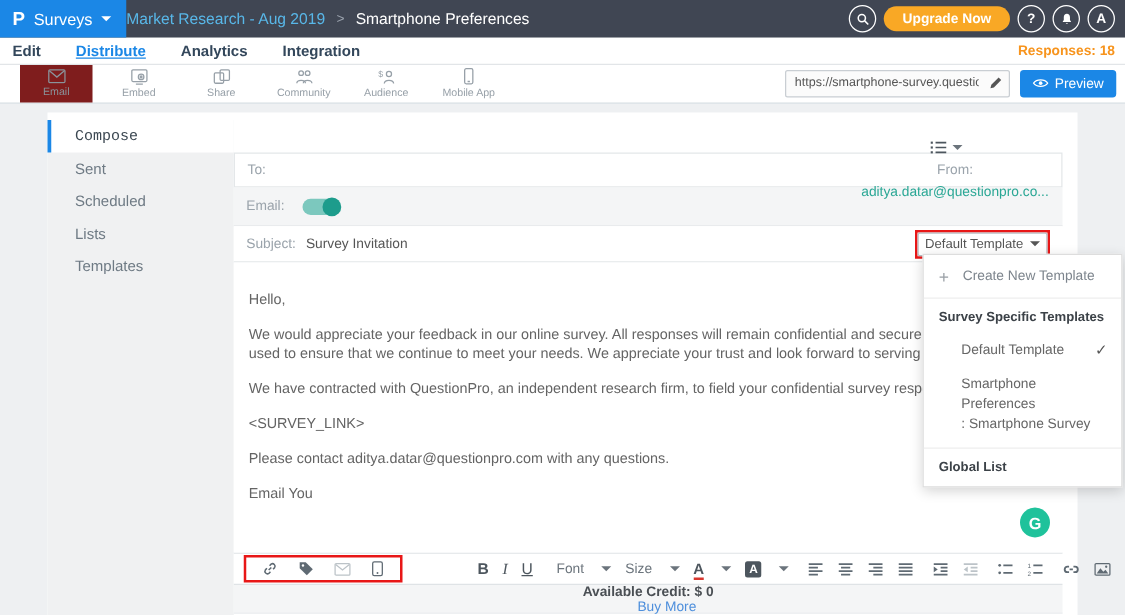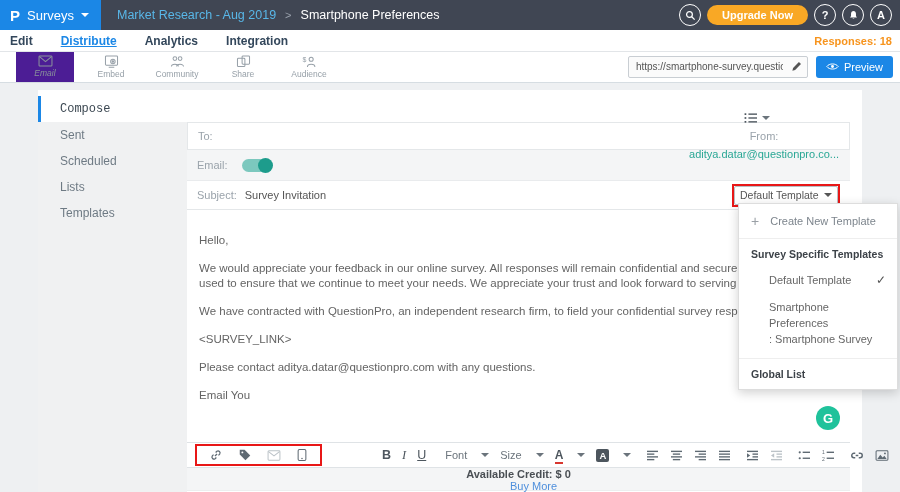--- a/index.html
+++ b/index.html
@@ -5,38 +5,38 @@
   html,body{margin:0;padding:0;background:#eef0f1;font-family:"Liberation Sans",sans-serif;}
   .stage{position:relative;width:900px;height:492px;overflow:hidden;background:#eef0f2;}
   svg{display:block;}
   
   .topbar{position:absolute;top:0;left:0;width:900px;height:30px;background:#404653;display:flex;align-items:center;z-index:30;}
   .logo-area{height:30px;background:#1b87e6;display:flex;align-items:center;gap:7px;padding:0 12px 0 10px;cursor:pointer;}
   .logo-glyph{color:#fff;font-weight:bold;font-size:15px;}
   .product-label{color:#fff;font-size:13px;}
   .caret{display:inline-block;width:0;height:0;border-left:4px solid transparent;border-right:4px solid transparent;border-top:4px solid currentColor;}
   .caret.white{color:#fff;}
-  .breadcrumb{display:flex;align-items:center;gap:9px;margin-left:16px;font-size:12.5px;}
+  .breadcrumb{display:flex;align-items:center;gap:9px;font-size:12.5px;}
   .bc-parent{color:#58b7e8;}
   .bc-sep{color:#9aa2ad;font-size:11px;}
   .bc-current{color:#fff;}
   .topbar-right{margin-left:auto;display:flex;align-items:center;gap:6px;padding-right:8px;}
   .circle-btn{width:20px;height:20px;border:1px solid #fff;border-radius:50%;color:#fff;display:flex;align-items:center;justify-content:center;font-size:11px;font-weight:bold;cursor:pointer;background:transparent;}
   .upgrade-btn{background:#f9a825;color:#fff;font-size:11px;font-weight:bold;border:none;border-radius:12px;padding:4px 15px;cursor:pointer;}
   
   .subnav{position:absolute;top:30px;left:0;width:900px;height:21px;background:#fff;border-bottom:1px solid #e2e5e8;display:flex;align-items:center;z-index:29;}
   .subnav-item{font-size:12px;font-weight:bold;color:#33475b;margin-left:28px;cursor:pointer;text-decoration:none;}
   .subnav-item:first-child{margin-left:10px;}
   .subnav-item.active{color:#1b87e6;text-decoration:underline;}
   .responses{margin-left:auto;margin-right:8px;font-size:11px;font-weight:bold;color:#f7941d;}
   
   .channelbar{position:absolute;top:51px;left:0;width:900px;height:31px;background:#fff;border-bottom:1px solid #d6dde2;display:flex;align-items:stretch;z-index:28;}
   .chan{width:58px;margin-left:8px;display:flex;flex-direction:column;align-items:center;justify-content:center;gap:1px;color:#97a0a8;cursor:pointer;}
   .chan:first-child{margin-left:16px;}
-  .chan.active{background:#4c1d95;color:#8a939b;font-style:italic;}
+  .chan.active{background:#7f1d1d;color:#8a939b;}
   .chan-label{font-size:8.5px;}
   .chan-tools{margin-left:auto;display:flex;align-items:center;gap:8px;padding-right:7px;}
   .url-box{display:flex;align-items:center;width:178px;height:20px;border:1px solid #c9ced3;border-radius:2px;background:#fbfbfb;}
   .url-input{flex:1;border:none;background:transparent;font-size:10px;color:#555;padding:0 4px 0 7px;outline:none;font-family:"Liberation Sans",sans-serif;}
   .url-edit{width:20px;display:flex;justify-content:center;color:#555;cursor:pointer;}
   .preview-btn{display:flex;align-items:center;gap:5px;height:22px;background:#1b87e6;border:none;border-radius:3px;color:#fff;font-size:11px;padding:0 10px;cursor:pointer;}
   
   .card{position:absolute;left:38px;top:90px;width:824px;height:402px;background:#fff;z-index:5;}
   .sidebar{position:absolute;left:0;top:6px;bottom:0;width:149px;background:#f0f1f2;}
   .side-item{height:26px;line-height:26px;padding-left:22px;font-size:12px;color:#6e7a84;cursor:pointer;}
@@ -152,41 +152,48 @@
       <svg width="15" height="13" viewBox="0 0 16 14" fill="none" stroke="currentColor" stroke-width="1.1">
           <rect x="1.5" y="1" width="13" height="10" rx="1"></rect>
           <circle cx="9.5" cy="7" r="2.4"></circle>
           <circle cx="9.5" cy="7" r="0.8" fill="currentColor"></circle>
           <line x1="5" y1="13.2" x2="11" y2="13.2"></line>
         </svg>
       <span class="chan-label">Embed</span>
     </div>
     <div class="chan">
       <svg width="15" height="13" viewBox="0 0 16 14" fill="none" stroke="currentColor" stroke-width="1.1">
+          <rect x="1.5" y="3.5" width="8" height="9" rx="1"></rect>
+          <rect x="6.5" y="1" width="8" height="9" rx="1"></rect>
+        </svg>
+      <span class="chan-label">Share</span>
+    </div>
+    <div class="chan">
+      <svg width="15" height="13" viewBox="0 0 16 14" fill="none" stroke="currentColor" stroke-width="1.1">
           <circle cx="5.2" cy="3.8" r="2"></circle>
           <circle cx="10.8" cy="3.8" r="2"></circle>
           <path d="M1.5 12.5c0-3.4 7.4-3.4 7.4 0"></path>
           <path d="M7.1 12.5c0-3.4 7.4-3.4 7.4 0"></path>
         </svg>
       <span class="chan-label">Community</span>
-    </div>
-    <div class="chan">
-      <svg width="15" height="13" viewBox="0 0 16 14" fill="none" stroke="currentColor" stroke-width="1.1">
-          <rect x="1.5" y="3.5" width="8" height="9" rx="1"></rect>
-          <rect x="6.5" y="1" width="8" height="9" rx="1"></rect>
-        </svg>
-      <span class="chan-label">Share</span>
     </div>
     <div class="chan">
       <svg width="15" height="13" viewBox="0 0 16 14" fill="none" stroke="currentColor" stroke-width="1.1">
           <text x="0.5" y="7" font-size="7.5" stroke="none" fill="currentColor">$</text>
           <circle cx="9.8" cy="4.5" r="2.2"></circle>
           <path d="M5.8 12.8c0-3.8 8-3.8 8 0"></path>
         </svg>
       <span class="chan-label">Audience</span>
+    </div>
+    <div class="chan">
+      <svg width="12" height="14" viewBox="0 0 12 15" fill="none" stroke="currentColor" stroke-width="1.1">
+          <rect x="2.5" y="1" width="7" height="13" rx="1.3"></rect>
+          <line x1="5" y1="12" x2="7" y2="12"></line>
+        </svg>
+      <span class="chan-label">Mobile App</span>
     </div>
     <div class="chan-tools">
       <div class="url-box">
         <input class="url-input" readonly="" value="https://smartphone-survey.questionpro" style="">
         <span class="url-edit">
           <svg width="11" height="11" viewBox="0 0 16 16" fill="currentColor">
               <polygon points="11.5,1.5 14.5,4.5 6,13 2,14 3,10"></polygon>
             </svg>
         </span>
       </div>

